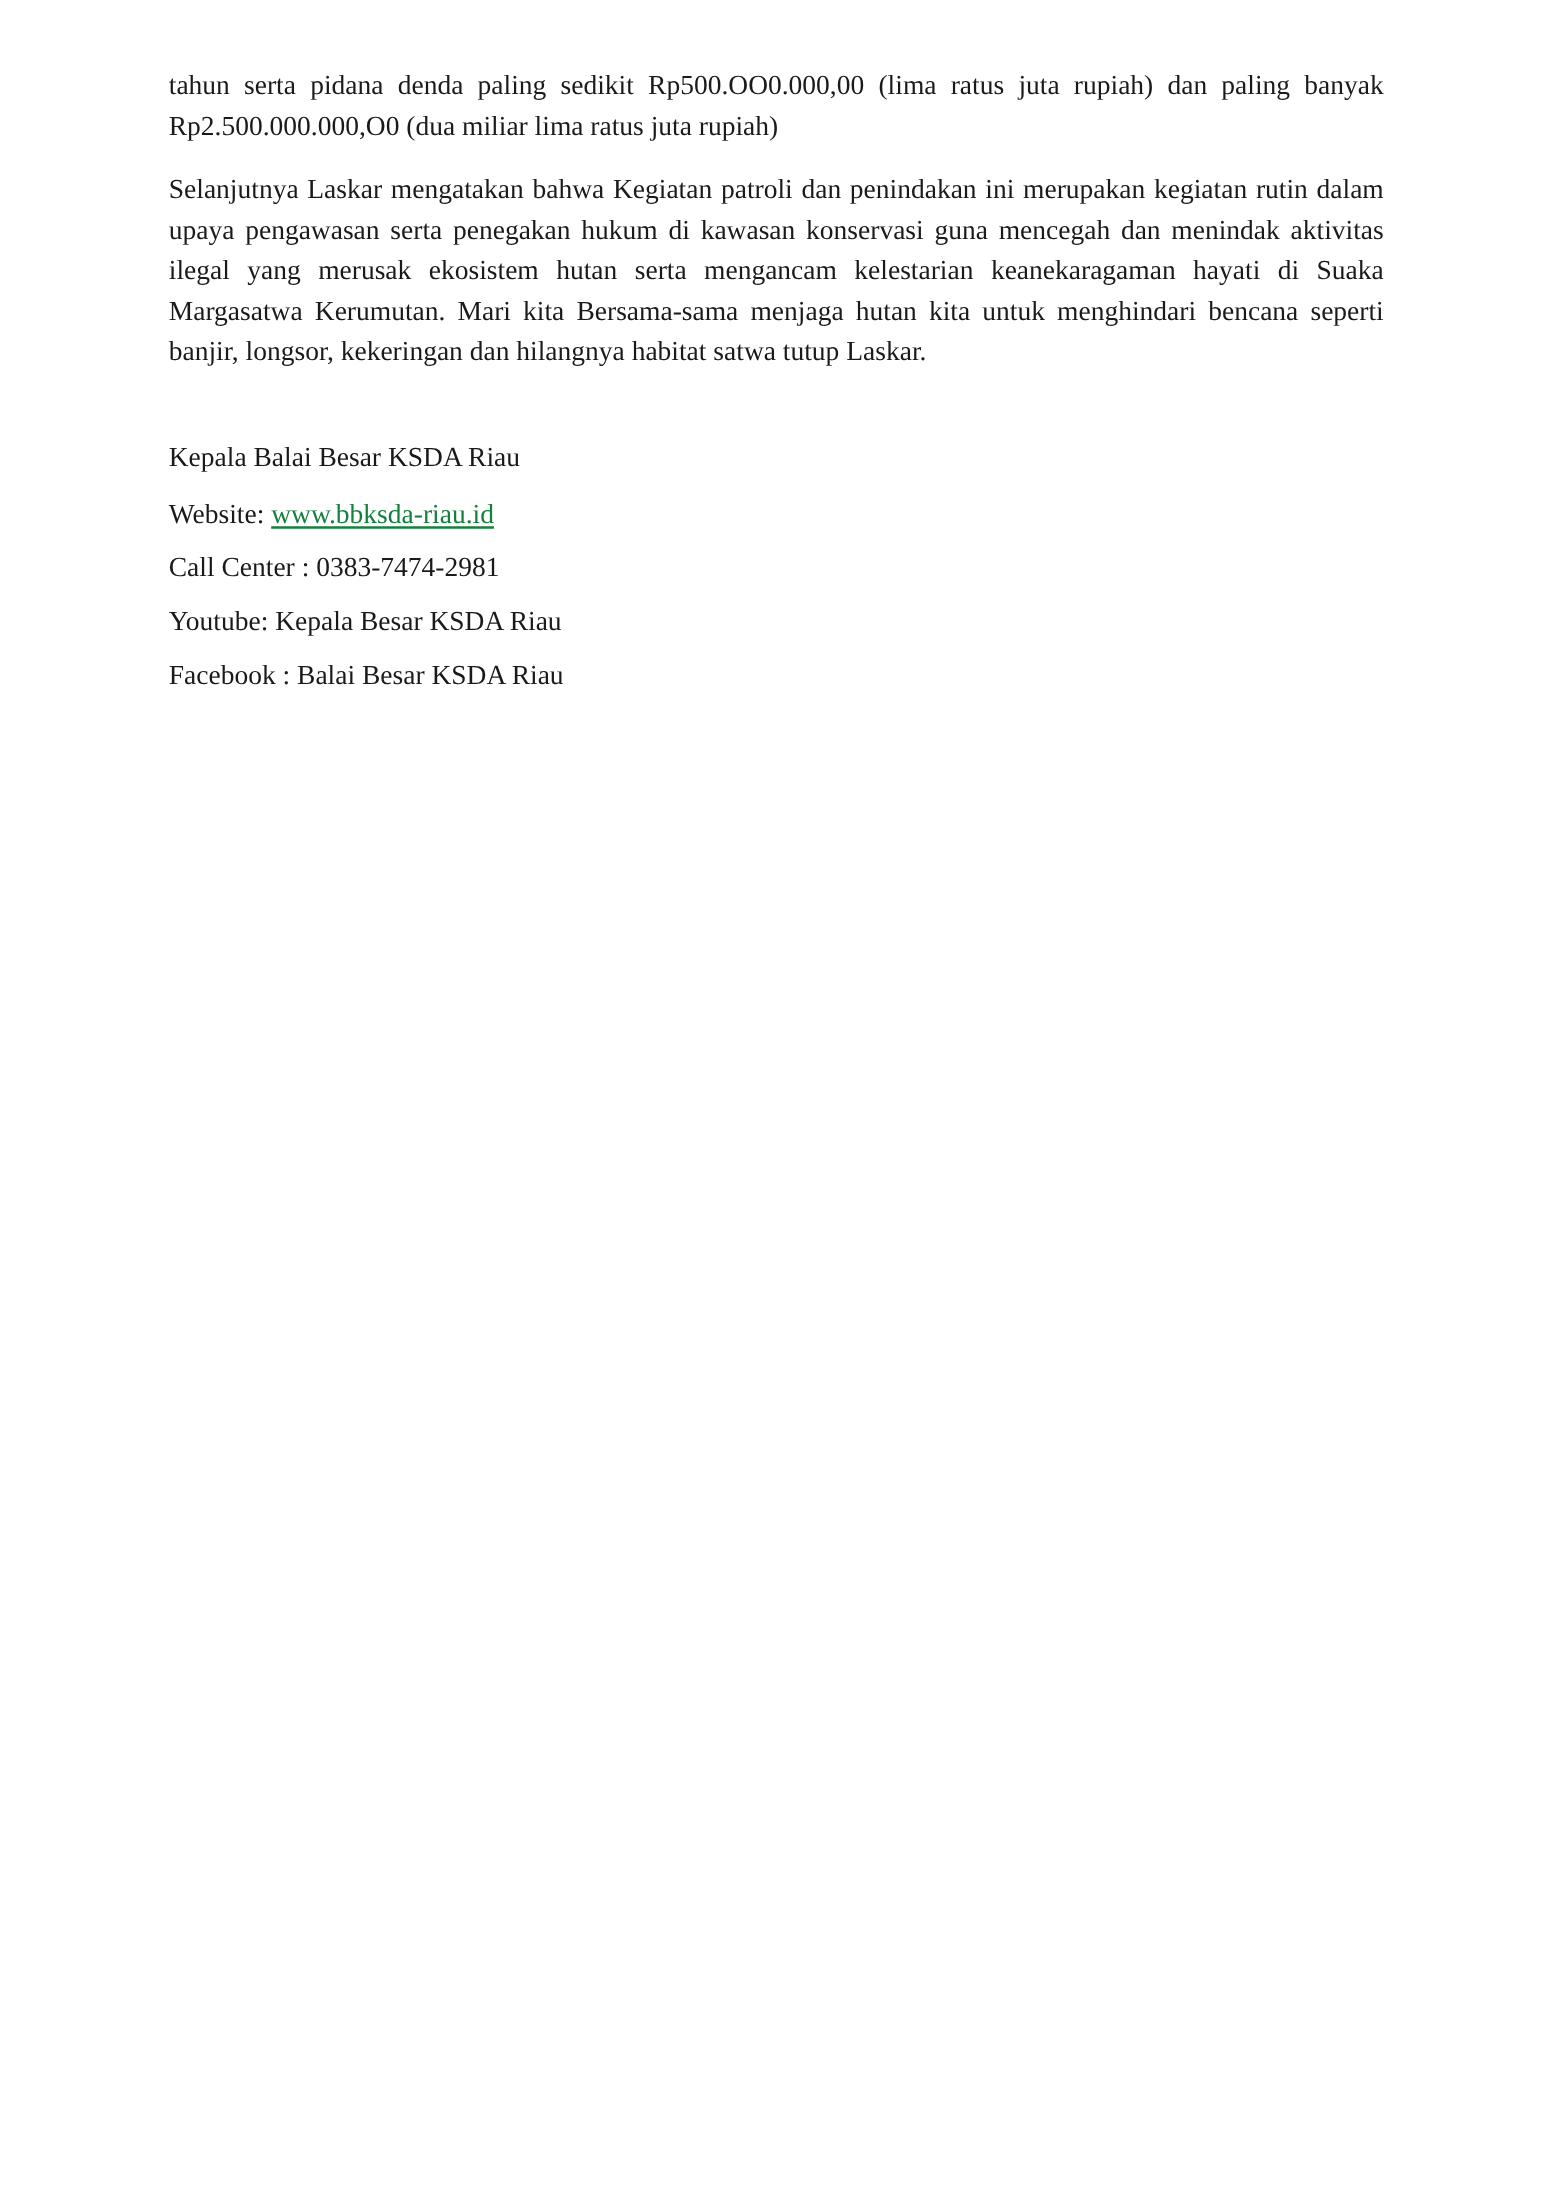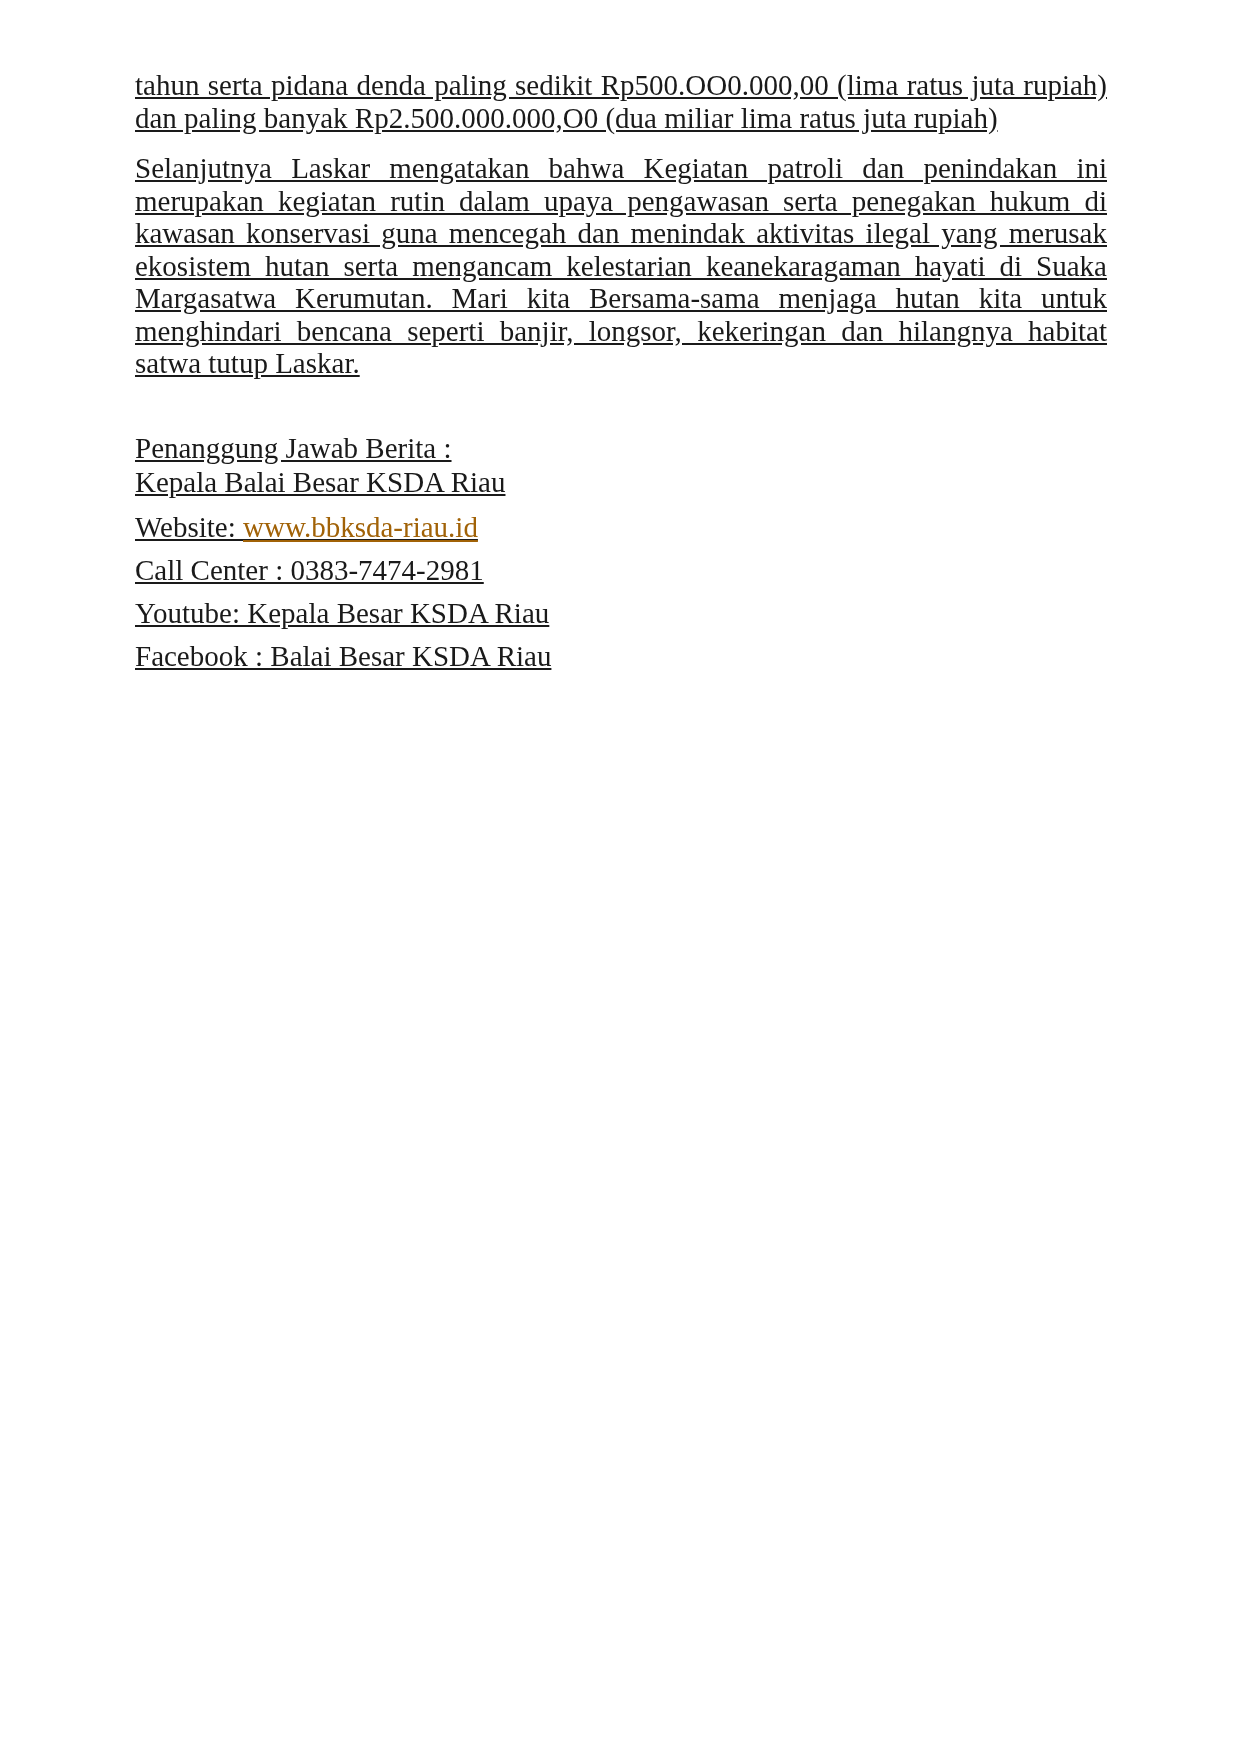--- a/index.html
+++ b/index.html
@@ -12,25 +12,24 @@
     width: 1241px;
     height: 1754px;
     background: #ffffff;
     overflow: hidden;
     font-family: "Liberation Serif", "DejaVu Serif", serif;
     color: #1a1a1a;
   }
   .content {
     position: absolute;
     left: 135px;
-    top: 69px;
+    top: 52px;
     width: 972px;
-    font-size: 29px;
+    font-size: 22px;
     line-height: 32.5px;
-    text-decoration: underline;
   }
   .para {
     text-align: justify;
     margin: 0 0 0 0;
   }
   .para + .para {
     margin-top: 18px;
   }
   .responsible-block {
     margin-top: 51px;
@@ -39,37 +38,36 @@
   }
   .contact-line {
     margin-top: 9px;
     line-height: 34px;
     text-align: left;
   }
   .contact-line.first {
     margin-top: 11px;
   }
   a.site-link {
-    color: #a16207;
+    color: #15803d;
     text-decoration: underline;
     text-underline-offset: 3px;
   }
 </style>
 </head>
 <body>
 
 <div class="page">
   <div class="content">
 
     <p class="para">tahun serta pidana denda paling sedikit Rp500.OO0.000,00 (lima ratus juta rupiah) dan paling banyak Rp2.500.000.000,O0 (dua miliar lima ratus juta rupiah)</p>
 
     <p class="para">Selanjutnya Laskar mengatakan bahwa Kegiatan patroli dan penindakan ini merupakan kegiatan rutin dalam upaya pengawasan serta penegakan hukum di kawasan konservasi guna mencegah dan menindak aktivitas ilegal yang merusak ekosistem hutan serta mengancam kelestarian keanekaragaman hayati di Suaka Margasatwa Kerumutan. Mari kita Bersama-sama menjaga hutan kita untuk menghindari bencana seperti banjir, longsor, kekeringan dan hilangnya habitat satwa tutup Laskar.</p>
 
     <div class="responsible-block">
-      <div>Penanggung Jawab Berita :</div>
       <div>Kepala Balai Besar KSDA Riau</div>
     </div>
 
     <div class="contact-line first">
       <span>Website: </span><a class="site-link" href="#">www.bbksda-riau.id</a>
     </div>
 
 
     <div class="contact-line">Call Center : 0383-7474-2981</div>
 

